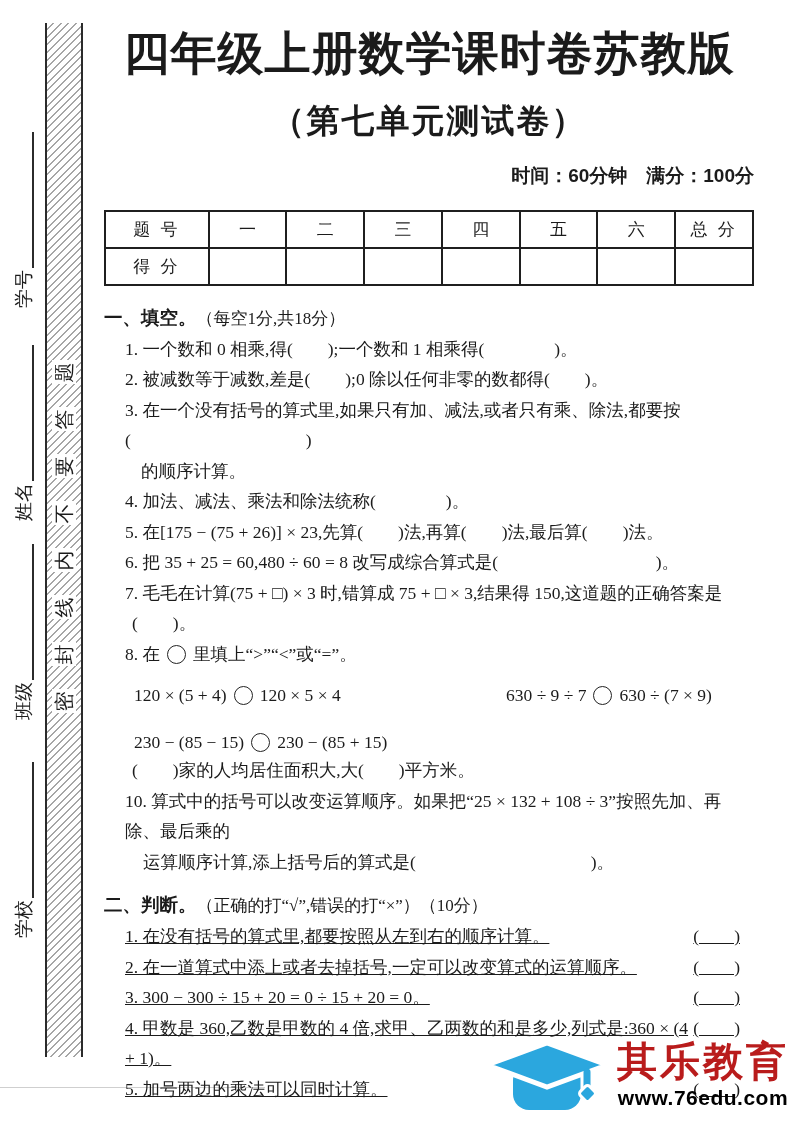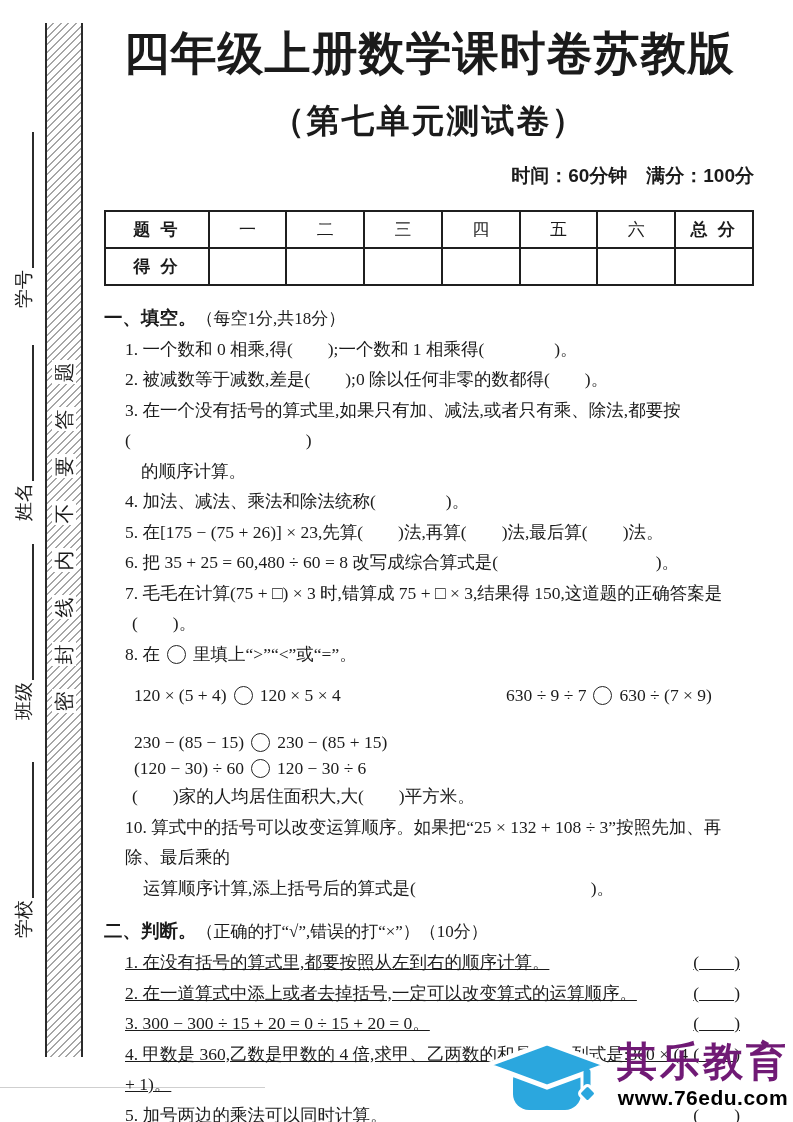--- a/index.html
+++ b/index.html
@@ -45,21 +45,21 @@
   .faint-line { position: absolute; left: 0; top: 1087px; width: 265px; border-top: 1.5px solid #cfcfcf; }
 
   
   .main { position: absolute; left: 104px; top: 26px; width: 650px; }
   .title    { text-align: center; font: 700 46px/1.2 "Liberation Sans","DejaVu Sans",sans-serif; letter-spacing: 1px; }
   .subtitle { text-align: center; font: 700 33px/1.2 "Liberation Sans","DejaVu Sans",sans-serif; letter-spacing: 2px; margin-top: 20px; }
   .meta     { text-align: right; font: 600 19px/1.2 "Liberation Sans","DejaVu Sans",sans-serif; margin-top: 24px; }
 
   table.score { width: 100%; margin-top: 22px; border-collapse: collapse; table-layout: fixed; }
   table.score th, table.score td { border: 2px solid #1f1f1f; height: 37px; text-align: center; vertical-align: middle; }
-  table.score th { font-size: 17px; font-weight: 700; letter-spacing: 3px; }
+  table.score th { font-size: 17px; font-weight: 400; letter-spacing: 3px; }
   table.score th.num { font-weight: 400; letter-spacing: 0; }
 
   .sec { margin-top: 16px; font-size: 17.5px; line-height: 31px; }
   .sec-title { font: 700 18.5px/31px "Liberation Sans","DejaVu Sans",sans-serif; }
   .sec-note  { font-size: 17px; }
 
   .q  { padding-left: 21px; font-size: 17.5px; line-height: 30.5px; }
   .q.c1 { padding-left: 37px; }
   .q.c2 { padding-left: 28px; }
   .q.c3 { padding-left: 39px; }
@@ -73,21 +73,21 @@
   .cmp-row.second { margin-top: 21px; flex-direction: column; }
   .cmp-cell { width: 372px; }
   .cmp-cell:last-child { width: auto; }
 
   .judge-row { display: flex; justify-content: space-between; padding-left: 21px; font-size: 17.5px; line-height: 30.5px; text-decoration: underline; }
   .judge-row .bk { margin-right: 14px; white-space: pre; }
 
   
   .logo { position: absolute; right: 4px; bottom: 8px; display: flex; align-items: center; }
   .logo-text { display: flex; flex-direction: column; align-items: center; margin-left: 4px; }
-  .brand { font: 700 40px/1 "Liberation Sans","DejaVu Sans",sans-serif; color: #701a75; letter-spacing: 3px; }
+  .brand { font: 700 40px/1 "Liberation Sans","DejaVu Sans",sans-serif; color: #b91c1c; letter-spacing: 3px; }
   .url   { font: 700 21px/1 "Liberation Sans","DejaVu Sans",sans-serif; color: #000000; margin-top: 6px; letter-spacing: 0.5px; }
 </style>
 </head>
 <body>
 
 <div class="page">
 
   <div class="seal-band"></div>
 
   <div class="seal-text">
@@ -184,23 +184,20 @@
         <span>120 × (5 + 4)</span><span class="circ"></span><span>120 × 5 × 4</span>
       </div>
       <div class="cmp-cell">
         <span>630 ÷ 9 ÷ 7</span><span class="circ"></span><span>630 ÷ (7 × 9)</span>
       </div>
     </div>
     <div class="cmp-row second">
       <div class="cmp-cell">
         <span>230 − (85 − 15)</span><span class="circ"></span><span>230 − (85 + 15)</span>
       </div>
-      <div class="cmp-cell">
-        <span>(120 − 30) ÷ 60</span><span class="circ"></span><span>120 − 30 ÷ 6</span>
-      </div>
     </div>
 
     <div class="q c2">(　　)家的人均居住面积大,大(　　)平方米。</div>
     <div class="q">10. 算式中的括号可以改变运算顺序。如果把“25 × 132 + 108 ÷ 3”按照先加、再除、最后乘的</div>
     <div class="q c3">运算顺序计算,添上括号后的算式是(　　　　　　　　　　)。</div>
 
     <div class="sec" style="margin-top:12px">
       <span class="sec-title">二、判断。</span><span class="sec-note">（正确的打“√”,错误的打“×”）（10分）</span>
     </div>
 

